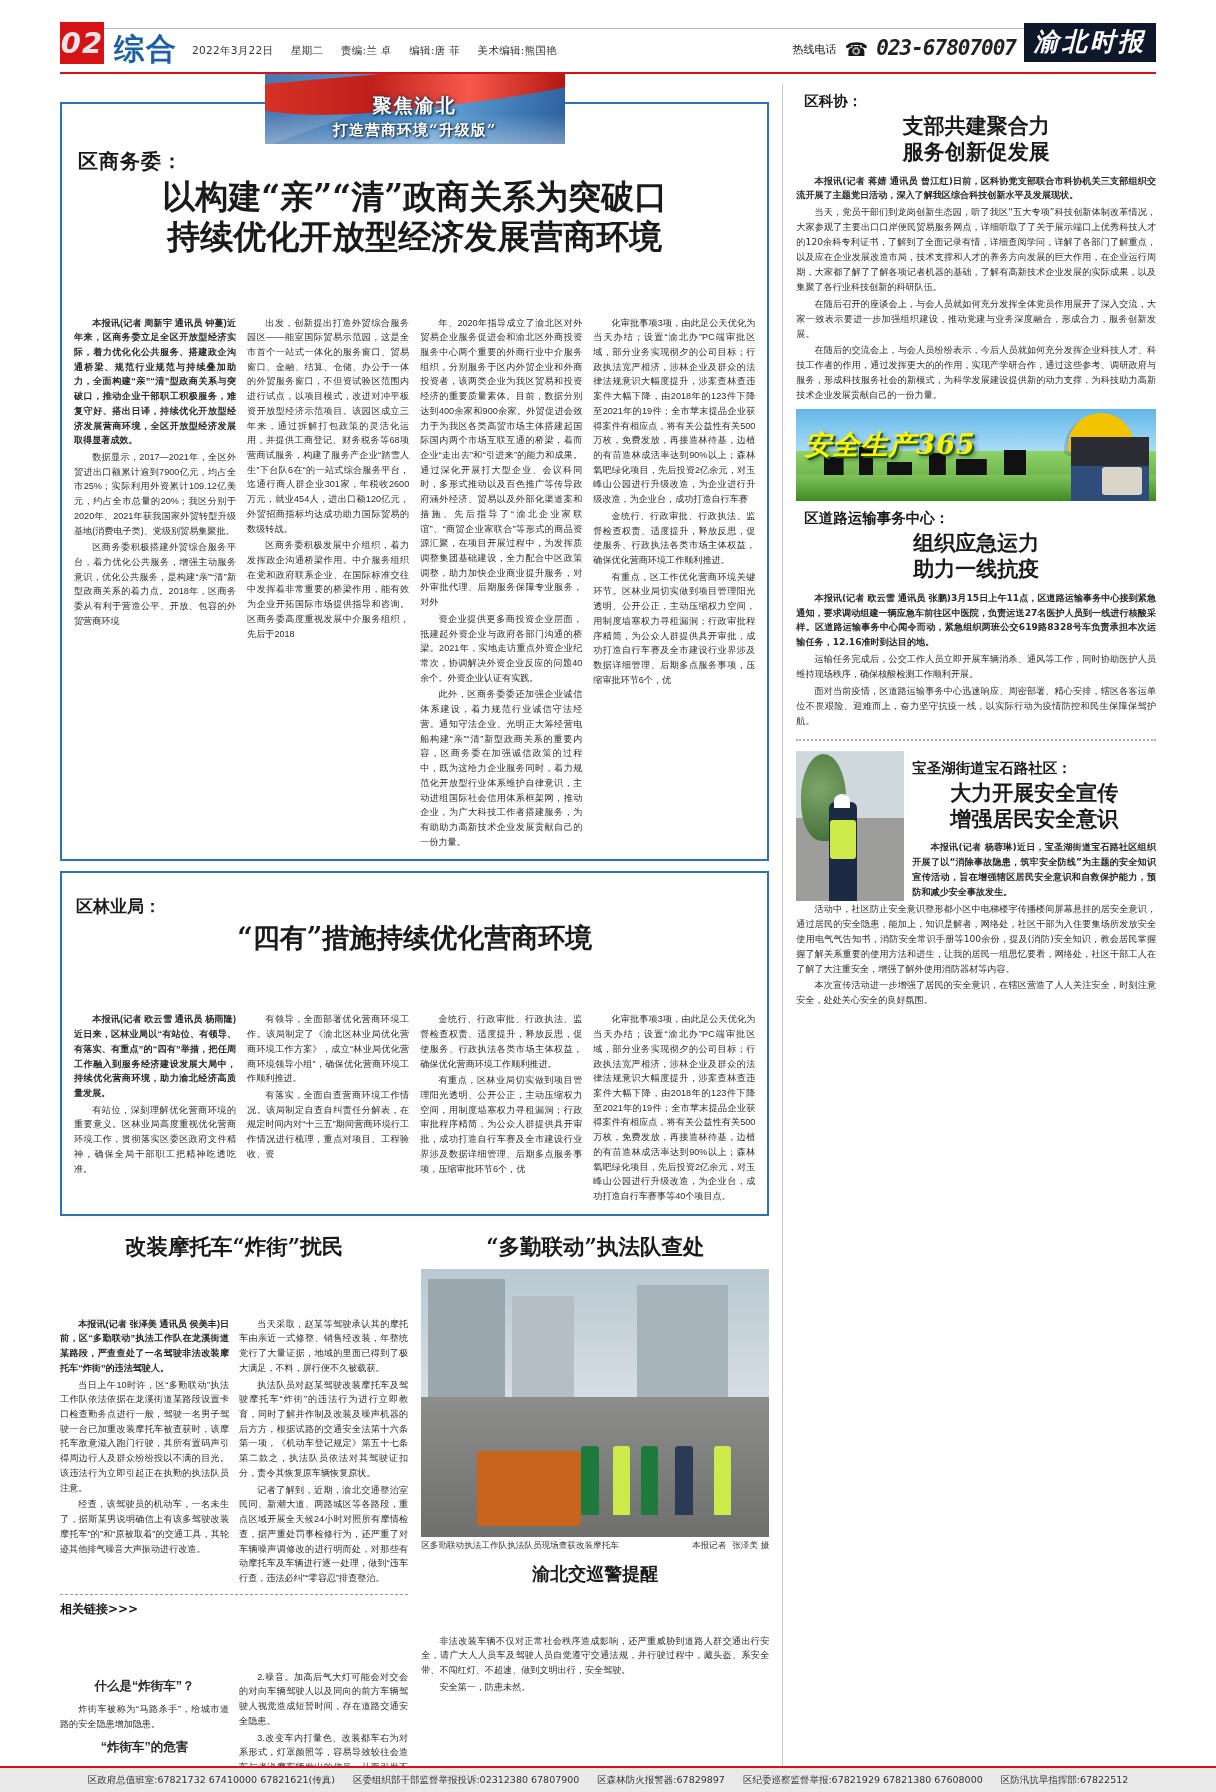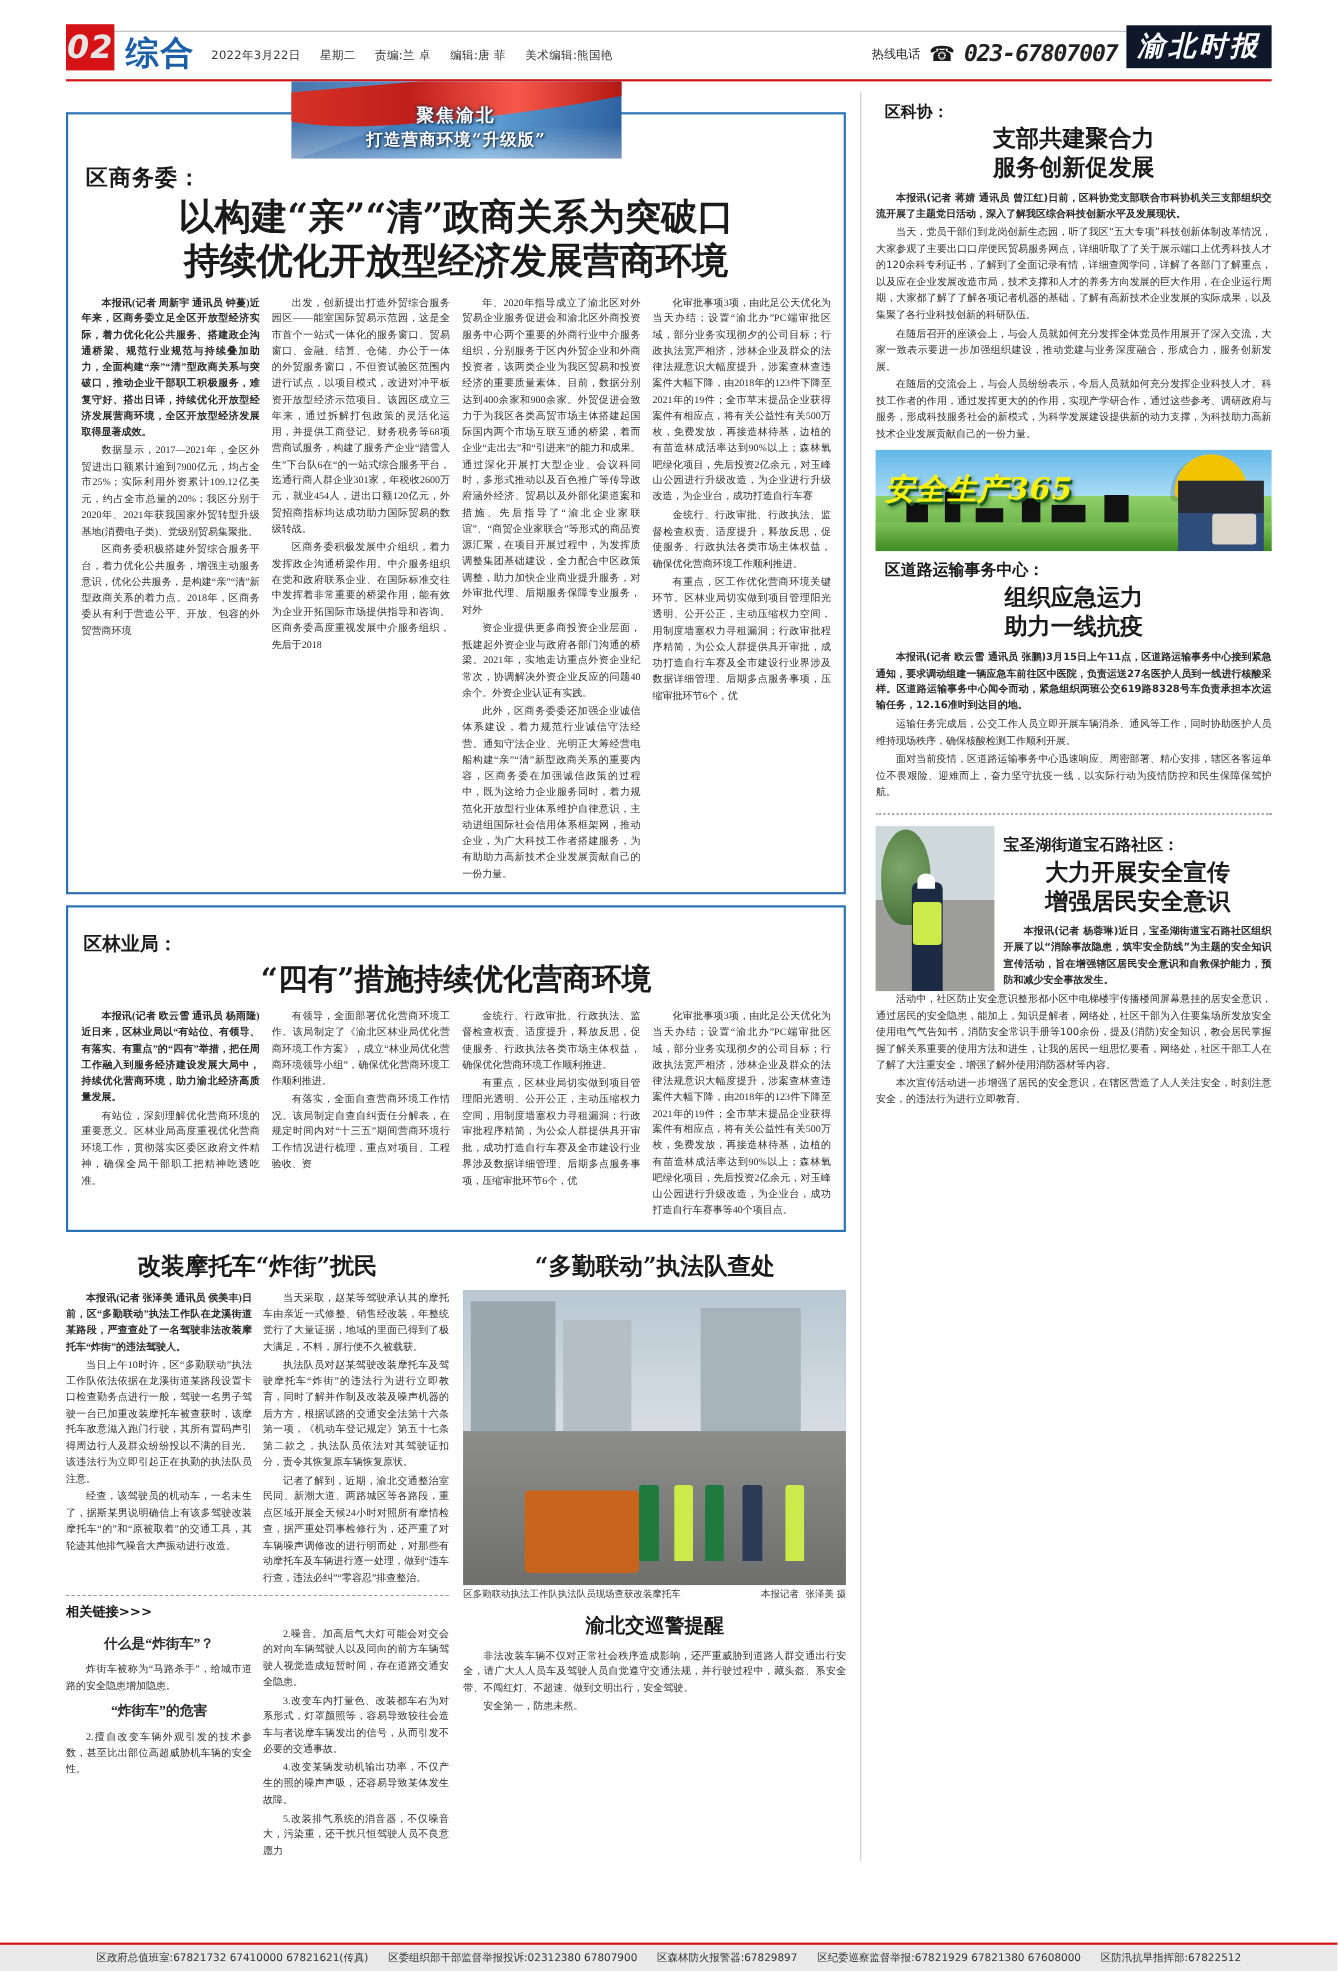--- a/index.html
+++ b/index.html
@@ -68,33 +68,33 @@
   .banner-city{
     position:absolute; bottom:0; left:0; right:0; height:30px;
     background:linear-gradient(to top, rgba(255,255,255,.35), rgba(255,255,255,0));
   }
   .banner-text {
     position:absolute; inset:0; display:flex; flex-direction:column;
     align-items:center; justify-content:center; gap:2px;
     color:#ffffff; font-weight:bold; text-shadow:1px 1px 2px #10304f, 0 0 4px #10304f;
     font-family:"DejaVu Serif","Liberation Serif",serif;
   }
-  .banner-l1 { font-size:16px; letter-spacing:2px; margin-top:14px;}
+  .banner-l1 { font-size:19px; letter-spacing:2px; margin-top:14px;}
   .banner-l2 { font-size:15px; letter-spacing:1px; }
 
   .kicker { font-size:20px; font-weight:bold; margin:34px 0 2px 4px; letter-spacing:1px;}
   .headline-main {
     font-family:"DejaVu Serif","Liberation Serif",serif;
     font-weight:bold; font-size:33px; line-height:1.22;
     letter-spacing:0px; text-align:center; margin:2px 0 10px;
   }
   .cols4 { display:flex; gap:11px; }
   .cols4 > div { flex:1; }
   .art { font-size:9.1px; line-height:1.62; text-align:justify; color:#2c2c2c;
-         font-family:Liberation Serif, serif; }
+         font-family:Liberation Sans, sans-serif;margin-top:48px; }
   .art p { margin:0 0 2px; text-indent:2em; }
   .byline { font-weight:bold; }
 
   
   .box2 { border:2px solid #2c73b5; padding:20px 12px 8px; margin-top:10px;}
   .kicker2 { font-size:17px; font-weight:bold; margin:2px 0 2px 2px;}
   .headline2 {
     font-family:"DejaVu Serif","Liberation Serif",serif;
     font-weight:bold; font-size:27px; text-align:center; margin:2px 0 8px;
   }
@@ -384,21 +384,21 @@
             <div>大力开展安全宣传</div>
             <div>增强居民安全意识</div>
           </div>
           <div class="r-art">
             <p class="byline">本报讯(记者 杨蓉琳)近日，宝圣湖街道宝石路社区组织开展了以“消除事故隐患，筑牢安全防线”为主题的安全知识宣传活动，旨在增强辖区居民安全意识和自救保护能力，预防和减少安全事故发生。</p>
           </div>
         </div>
       </div>
       <div class="r-art">
         <p>活动中，社区防止安全意识整形都小区中电梯楼宇传播楼间屏幕悬挂的居安全意识，通过居民的安全隐患，能加上，知识是解者，网络处，社区干部为入住要集场所发放安全使用电气气告知书，消防安全常识手册等100余份，提及(消防)安全知识，教会居民掌握握了解关系重要的使用方法和进生，让我的居民一组思忆要看，网络处，社区干部工人在了解了大注重安全，增强了解外使用消防器材等内容。</p>
-        <p>本次宣传活动进一步增强了居民的安全意识，在辖区营造了人人关注安全，时刻注意安全，的违法行为进行立即教育。</p>
+        <p>本次宣传活动进一步增强了居民的安全意识，在辖区营造了人人关注安全，时刻注意安全，处处关心安全的良好氛围。</p>
       </div>
 
     </div>
   </div>
 </div>
 
 <div class="footer-bar">
   <span>区政府总值班室:67821732  67410000  67821621(传真)</span>
   <span>区委组织部干部监督举报投诉:02312380  67807900</span>
   <span>区森林防火报警器:67829897</span>

